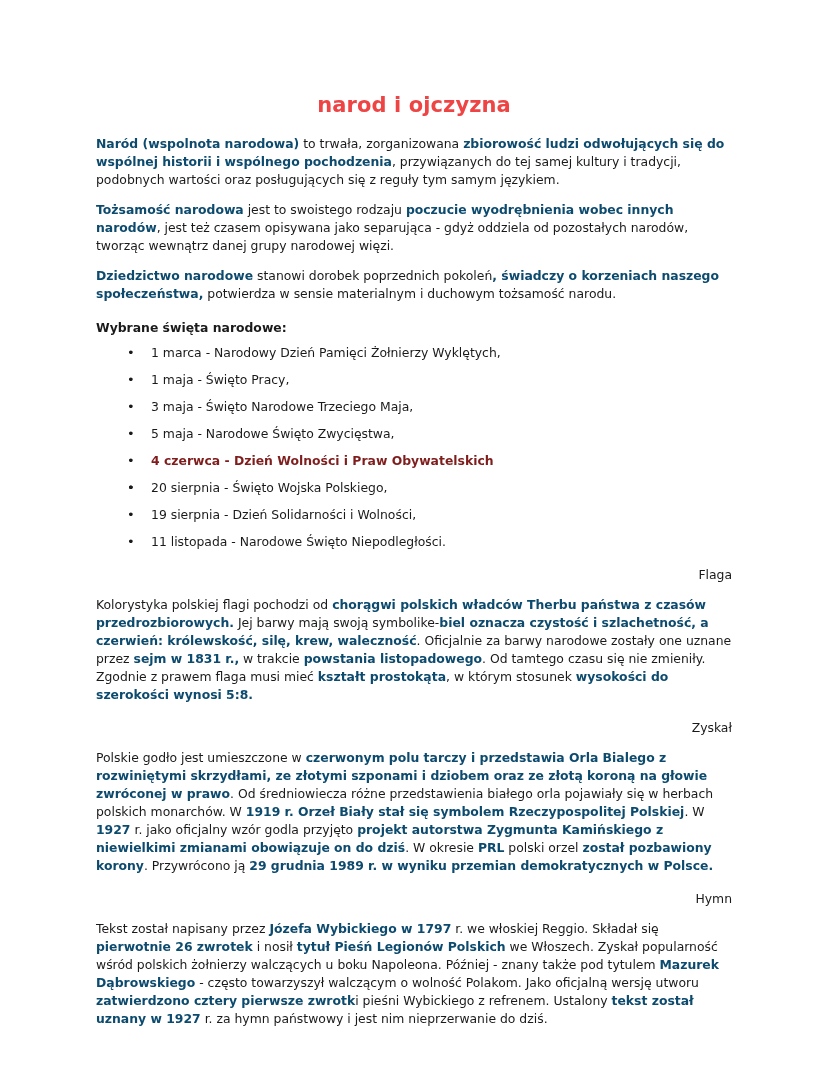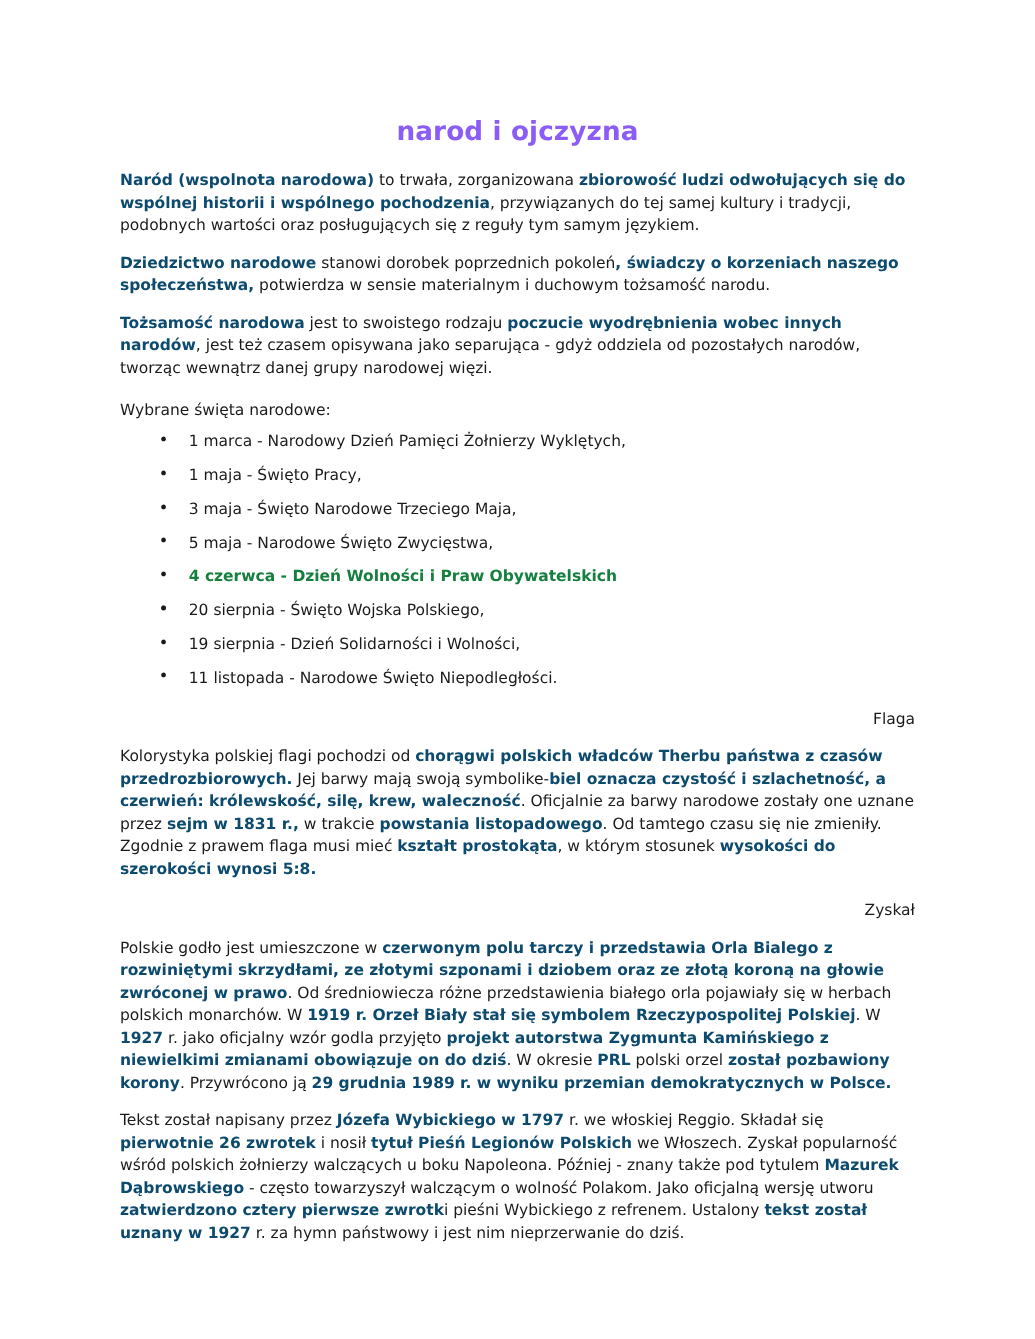--- a/index.html
+++ b/index.html
@@ -25,21 +25,21 @@
     padding: 0 96px 0 96px;
   }
   .doc-title {
     margin: 0;
     padding-top: 92px;
     text-align: center;
     font-size: 21px;
     font-weight: bold;
     letter-spacing: 0.1px;
     line-height: 1.25;
-    color: #8b5cf6;
+    color: #ef4444;
   }
   .para {
     margin: 0;
     padding-top: 12px;
     font-size: 12.4px;
     line-height: 18px;
     text-align: left;
     color: #1a1a1a;
   }
   .para.first-para {
@@ -51,21 +51,21 @@
     font-size: 12.4px;
     line-height: 18px;
     color: #1a1a1a;
     text-align: right;
   }
   .bold-label {
     margin: 0;
     padding-top: 16px;
     font-size: 12.4px;
     line-height: 18px;
-    font-weight: normal;
+    font-weight: bold;
     color: #1a1a1a;
   }
   b, .b {
     font-weight: bold;
     color: #0c4a6e;
   }
   ul.holidays {
     list-style: none;
     margin: 0;
     padding: 7px 0 0 0;
@@ -85,40 +85,40 @@
     position: absolute;
     left: 31px;
     top: 0;
     width: 10px;
     line-height: 18px;
     font-size: 13px;
     color: #1a1a1a;
   }
   ul.holidays li.emph .li-text {
     font-weight: bold;
-    color: #15803d;
+    color: #7f1d1d;
   }
 </style>
 </head>
 <body>
 
 <div class="page">
 
   <h1 class="doc-title">narod i ojczyzna</h1>
 
   <p class="para first-para">
     <span class="b">Naród (wspolnota narodowa)</span><span> to trwała, zorganizowana </span><span class="b">zbiorowość ludzi odwołujących się do wspólnej historii i wspólnego pochodzenia</span><span>, przywiązanych do tej samej kultury i tradycji, podobnych wartości oraz posługujących się z reguły tym samym językiem.</span>
   </p>
 
   <p class="para">
-    <span class="b">Dziedzictwo narodowe</span><span> stanowi dorobek poprzednich pokoleń</span><span class="b">, świadczy o korzeniach naszego społeczeństwa,</span><span> potwierdza w sensie materialnym i duchowym tożsamość narodu.</span>
+    <span class="b">Tożsamość narodowa</span><span> jest to swoistego rodzaju </span><span class="b">poczucie wyodrębnienia wobec innych narodów</span><span>, jest też czasem opisywana jako separująca - gdyż oddziela od pozostałych narodów, tworząc wewnątrz danej grupy narodowej więzi.</span>
   </p>
 
   <p class="para">
-    <span class="b">Tożsamość narodowa</span><span> jest to swoistego rodzaju </span><span class="b">poczucie wyodrębnienia wobec innych narodów</span><span>, jest też czasem opisywana jako separująca - gdyż oddziela od pozostałych narodów, tworząc wewnątrz danej grupy narodowej więzi.</span>
+    <span class="b">Dziedzictwo narodowe</span><span> stanowi dorobek poprzednich pokoleń</span><span class="b">, świadczy o korzeniach naszego społeczeństwa,</span><span> potwierdza w sensie materialnym i duchowym tożsamość narodu.</span>
   </p>
 
   <p class="bold-label">Wybrane święta narodowe:</p>
 
   <ul class="holidays" id="holidays-list">
       <li><span class="bullet">•</span><span class="li-text">1 marca - Narodowy Dzień Pamięci Żołnierzy Wyklętych,</span></li>
       <li><span class="bullet">•</span><span class="li-text">1 maja - Święto Pracy,</span></li>
       <li><span class="bullet">•</span><span class="li-text">3 maja - Święto Narodowe Trzeciego Maja,</span></li>
       <li><span class="bullet">•</span><span class="li-text">5 maja - Narodowe Święto Zwycięstwa,</span></li>
       <li class="emph"><span class="bullet">•</span><span class="li-text">4 czerwca - Dzień Wolności i Praw Obywatelskich</span></li>
@@ -133,18 +133,19 @@
   <p class="para">
     <span>Kolorystyka polskiej flagi pochodzi od </span><span class="b">chorągwi polskich władców Therbu państwa z czasów przedrozbiorowych.</span><span> Jej barwy mają swoją symbolike-</span><span class="b">biel oznacza czystość i szlachetność, a czerwień: królewskość, silę, krew, waleczność</span><span>. Oficjalnie za barwy narodowe zostały one uznane przez </span><span class="b">sejm w 1831 r.,</span><span> w trakcie </span><span class="b">powstania listopadowego</span><span>. Od tamtego czasu się nie zmieniły. Zgodnie z prawem flaga musi mieć </span><span class="b">kształt prostokąta</span><span>, w którym stosunek </span><span class="b">wysokości do szerokości wynosi 5:8.</span>
   </p>
 
   <p class="sub-label">Zyskał</p>
 
   <p class="para">
     <span>Polskie godło jest umieszczone w </span><span class="b">czerwonym polu tarczy i przedstawia Orla Bialego z rozwiniętymi skrzydłami, ze złotymi szponami i dziobem oraz ze złotą koroną na głowie zwróconej w prawo</span><span>. Od średniowiecza różne przedstawienia białego orla pojawiały się w herbach polskich monarchów. W </span><span class="b">1919 r. Orzeł Biały stał się symbolem Rzeczypospolitej Polskiej</span><span>. W </span><span class="b">1927</span><span> r. jako oficjalny wzór godla przyjęto </span><span class="b">projekt autorstwa Zygmunta Kamińskiego z niewielkimi zmianami obowiązuje on do dziś</span><span>. W okresie </span><span class="b">PRL</span><span> polski orzel </span><span class="b">został pozbawiony korony</span><span>. Przywrócono ją </span><span class="b">29 grudnia 1989 r. w wyniku przemian demokratycznych w Polsce.</span>
   </p>
 
+  <p class="sub-label">Hymn</p>
 
   <p class="para">
     <span>Tekst został napisany przez </span><span class="b">Józefa Wybickiego w 1797</span><span> r. we włoskiej Reggio. Składał się </span><span class="b">pierwotnie 26 zwrotek</span><span> i nosił </span><span class="b">tytuł Pieśń Legionów Polskich</span><span> we Włoszech. Zyskał popularność wśród polskich żołnierzy walczących u boku Napoleona. Później - znany także pod tytulem </span><span class="b">Mazurek Dąbrowskiego</span><span> - często towarzyszył walczącym o wolność Polakom. Jako oficjalną wersję utworu </span><span class="b">zatwierdzono cztery pierwsze zwrotk</span><span>i pieśni Wybickiego z refrenem. Ustalony </span><span class="b">tekst został uznany w 1927</span><span> r. za hymn państwowy i jest nim nieprzerwanie do dziś.</span>
   </p>
 
 </div>
 
 </body></html>

